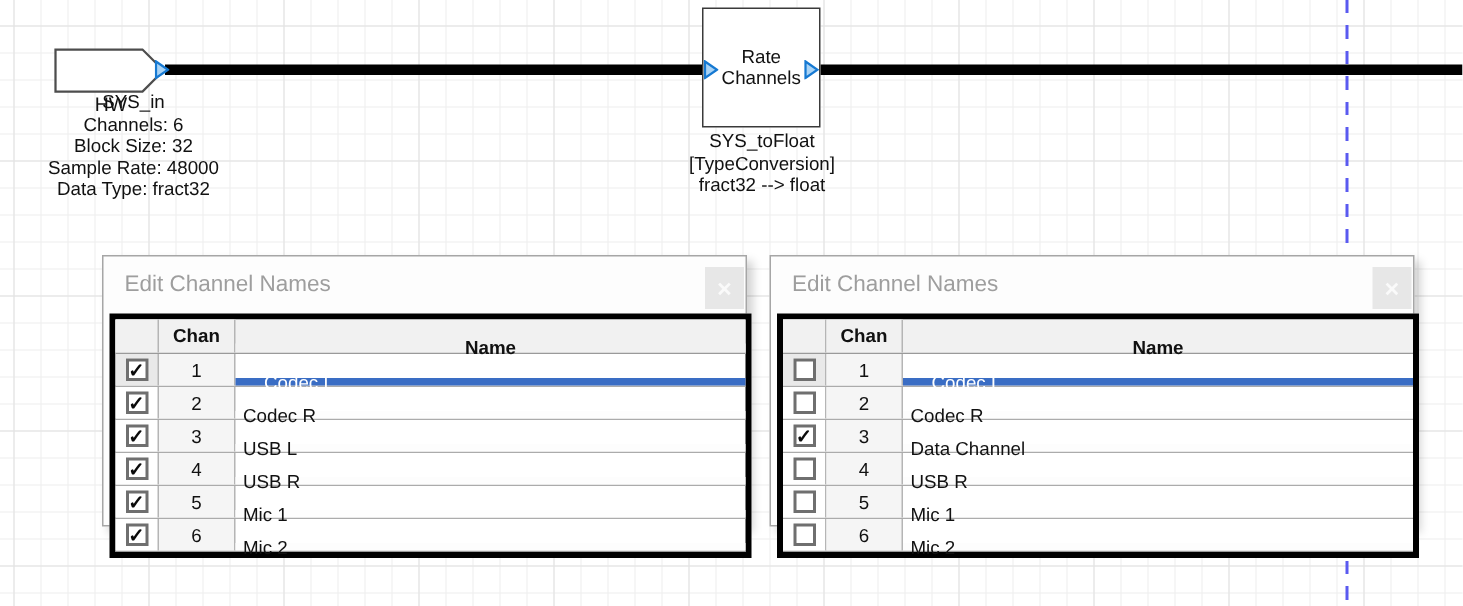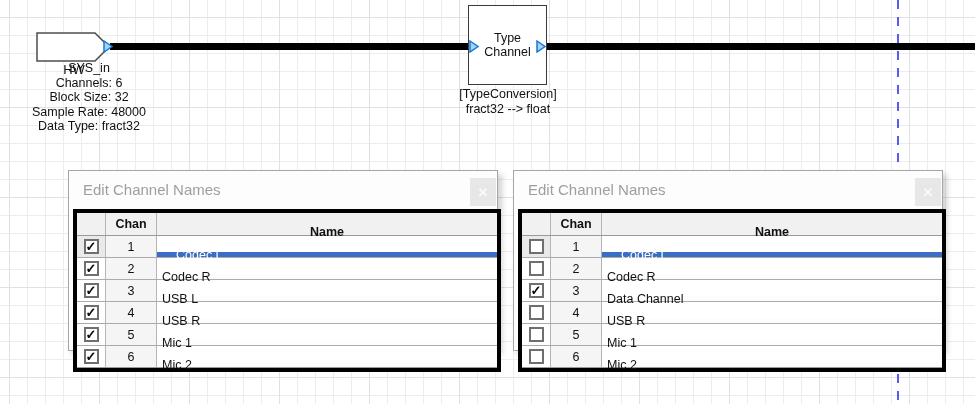--- a/index.html
+++ b/index.html
@@ -69,30 +69,31 @@
   </svg>
   <div class="caption" style="left:16px;top:61px;width:146px;">
     <div>SYS_in</div>
     <div>Channels: 6</div>
     <div>Block Size: 32</div>
     <div>Sample Rate: 48000</div>
     <div>Data Type: fract32</div>
   </div>
 
   <div id="tc-block">
-    <div>Type</div>
-    <div>Channel</div>
+    <div>Rate</div>
+    <div>Channels</div>
   </div>
   <svg class="blocksvg" style="left:469px;top:40px;" width="10" height="13">
     <polygon points="1,1 9,6.5 1,12" fill="#a9d3f5" stroke="#1679d2" stroke-width="1.5"></polygon>
   </svg>
   <svg class="blocksvg" style="left:536px;top:40px;" width="10" height="13">
     <polygon points="1,1 9,6.5 1,12" fill="#a9d3f5" stroke="#1679d2" stroke-width="1.5"></polygon>
   </svg>
   <div class="caption" style="left:428px;top:87px;width:160px;">
+    <div>SYS_toFloat</div>
     <div>[TypeConversion]</div>
     <div>fract32 --&gt; float</div>
   </div>
 
   <div class="dialog" style="left:68px;top:170px;">
     <div class="dlg-title">Edit Channel Names</div>
     <div class="dlg-close">✕</div>
     <div class="dtable">
       <div class="trow thead">
         <div class="cell cb-col"></div>

